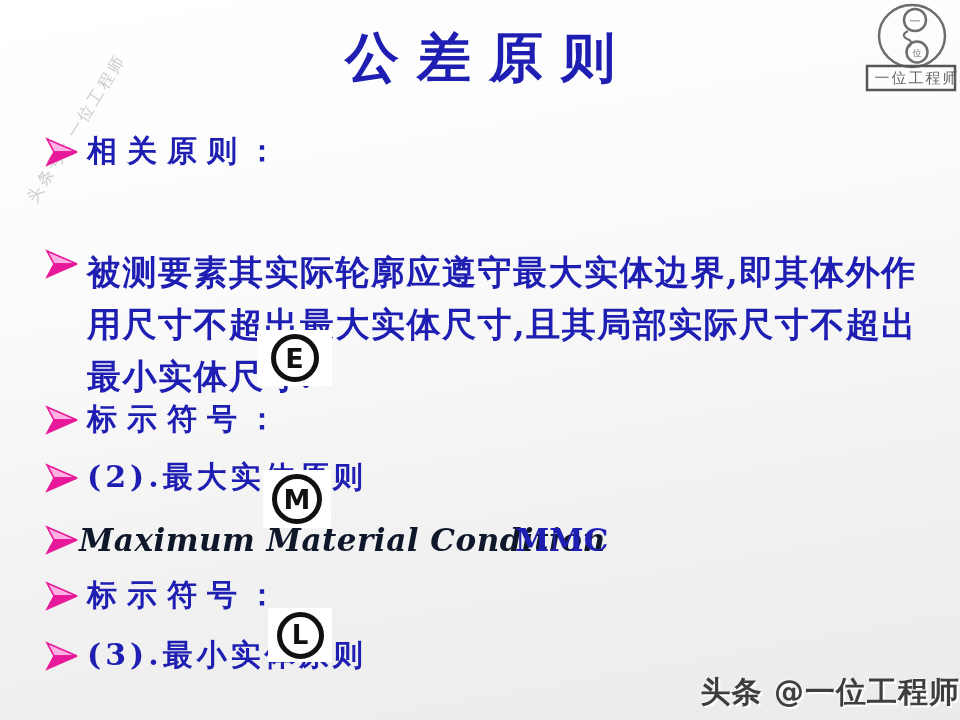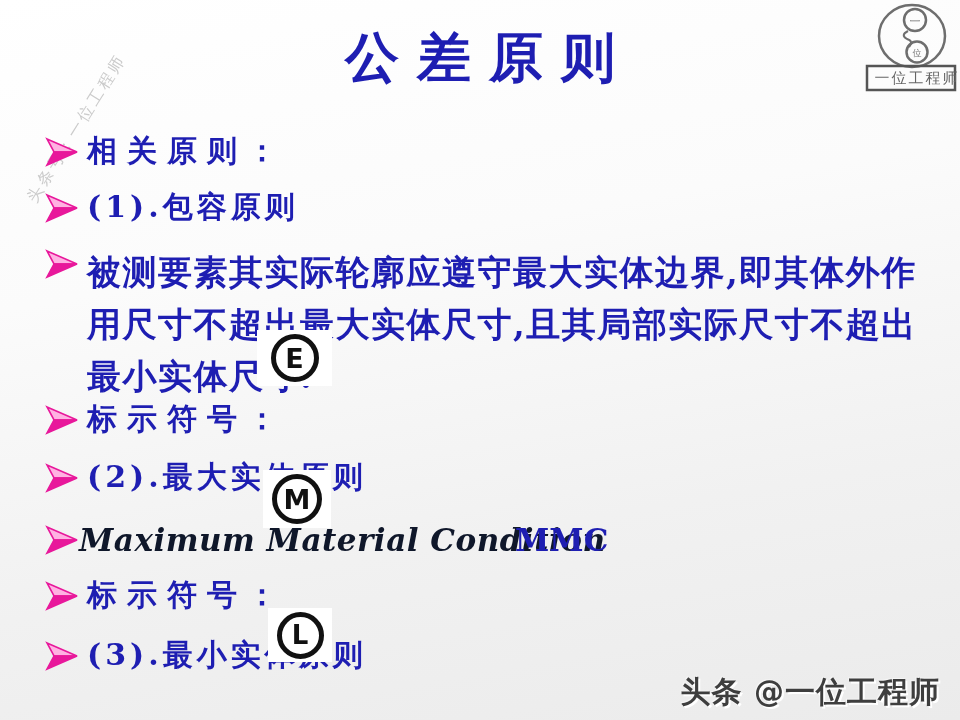--- a/index.html
+++ b/index.html
@@ -65,21 +65,21 @@
   }
   .sym-e{left:257px;top:330px;width:75px;height:56px;}
   .sym-e .symbol-circle{width:38px;height:38px;font-size:27px;}
   .sym-m{left:263px;top:470px;width:68px;height:58px;}
   .sym-m .symbol-circle{width:40px;height:40px;font-size:27px;}
   .sym-l{left:268px;top:608px;width:64px;height:54px;}
   .sym-l .symbol-circle{width:37px;height:37px;font-size:26px;}
 
   
   .wm-footer{
-    position:absolute;top:672px;right:20px;
+    position:absolute;top:672px;right:0;
     font-family:"DejaVu Sans",sans-serif;font-weight:bold;font-size:30px;
     color:#3e3e3e;letter-spacing:1px;
     text-shadow:2px 2px 0 #ffffff,-1px -1px 0 #f5f5f5;
   }
 
   .logo-box-text{
     font-family:"DejaVu Sans",sans-serif;
   }
 </style>
 </head>
@@ -105,27 +105,20 @@
   </div>
 
   <div class="row" style="top:134px;">
     <svg class="arrow" viewBox="0 0 34 30">
       <polygon points="2,2 32,15 9,15" fill="#ffb2e2" stroke="#e8189b" stroke-width="1.6"></polygon>
       <polygon points="9,15 32,15 2,28" fill="#e8189b" stroke="#e8189b" stroke-width="1.6"></polygon>
     </svg>
     <span class="cn ls-wide">相关原则：</span>
   </div>
 
-  <div class="row" style="top:190px;">
-    <svg class="arrow" viewBox="0 0 34 30">
-      <polygon points="2,2 32,15 9,15" fill="#ffb2e2" stroke="#e8189b" stroke-width="1.6"></polygon>
-      <polygon points="9,15 32,15 2,28" fill="#e8189b" stroke="#e8189b" stroke-width="1.6"></polygon>
-    </svg>
-    <span class="cn ls-mid">(1).包容原则</span>
-  </div>
 
   <div class="row" style="top:246px;">
     <svg class="arrow" viewBox="0 0 34 30">
       <polygon points="2,2 32,15 9,15" fill="#ffb2e2" stroke="#e8189b" stroke-width="1.6"></polygon>
       <polygon points="9,15 32,15 2,28" fill="#e8189b" stroke="#e8189b" stroke-width="1.6"></polygon>
     </svg>
     <span class="para">被测要素其实际轮廓应遵守最大实体边界,即其体外作用尺寸不超出最大实体尺寸,且其局部实际尺寸不超出最小实体尺寸.</span>
   </div>
 
   <div class="symbol-patch sym-e">

